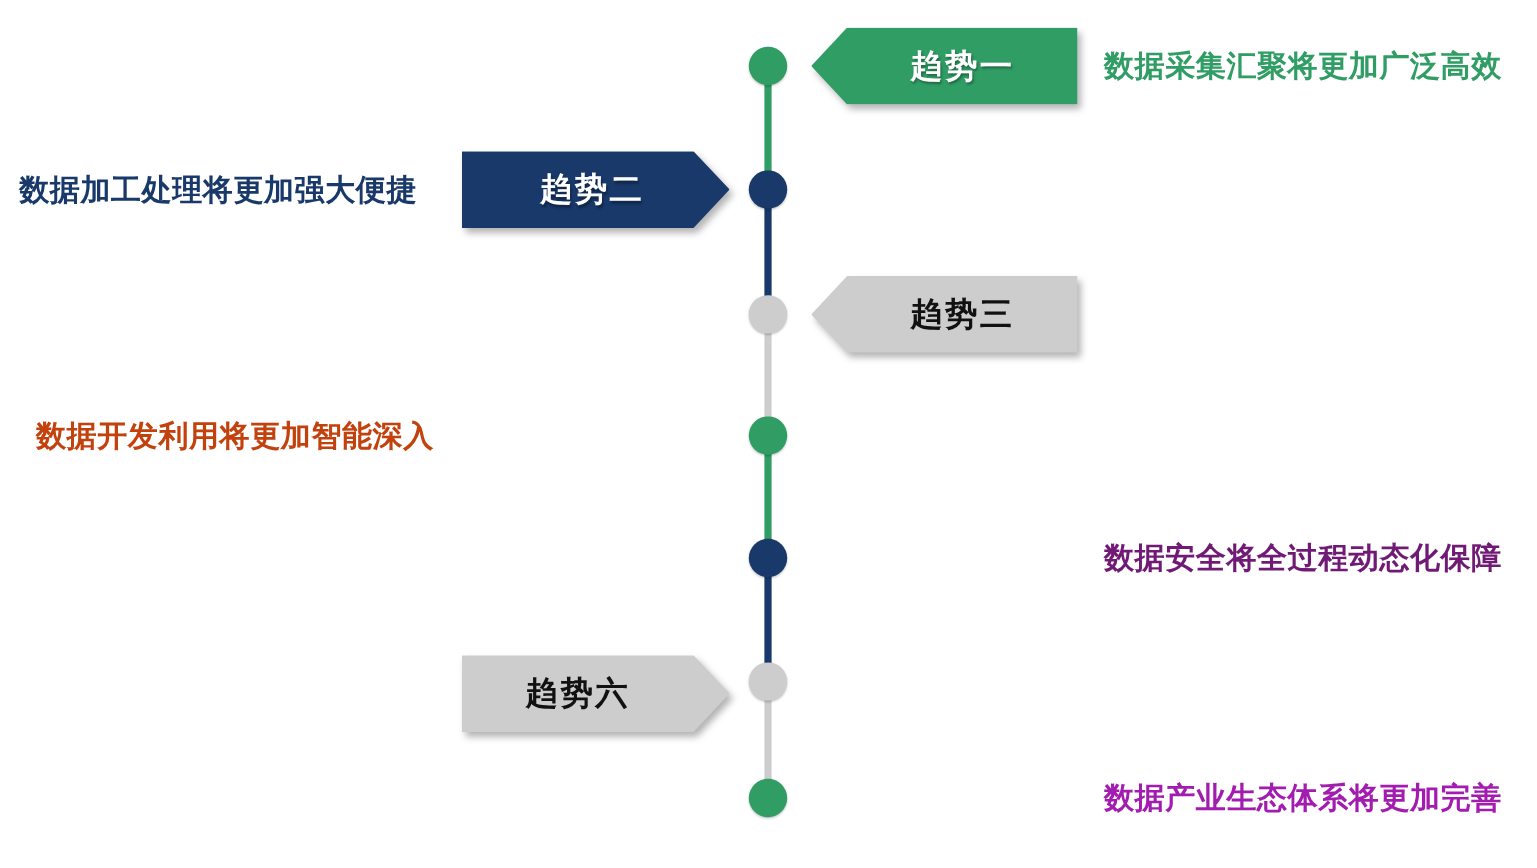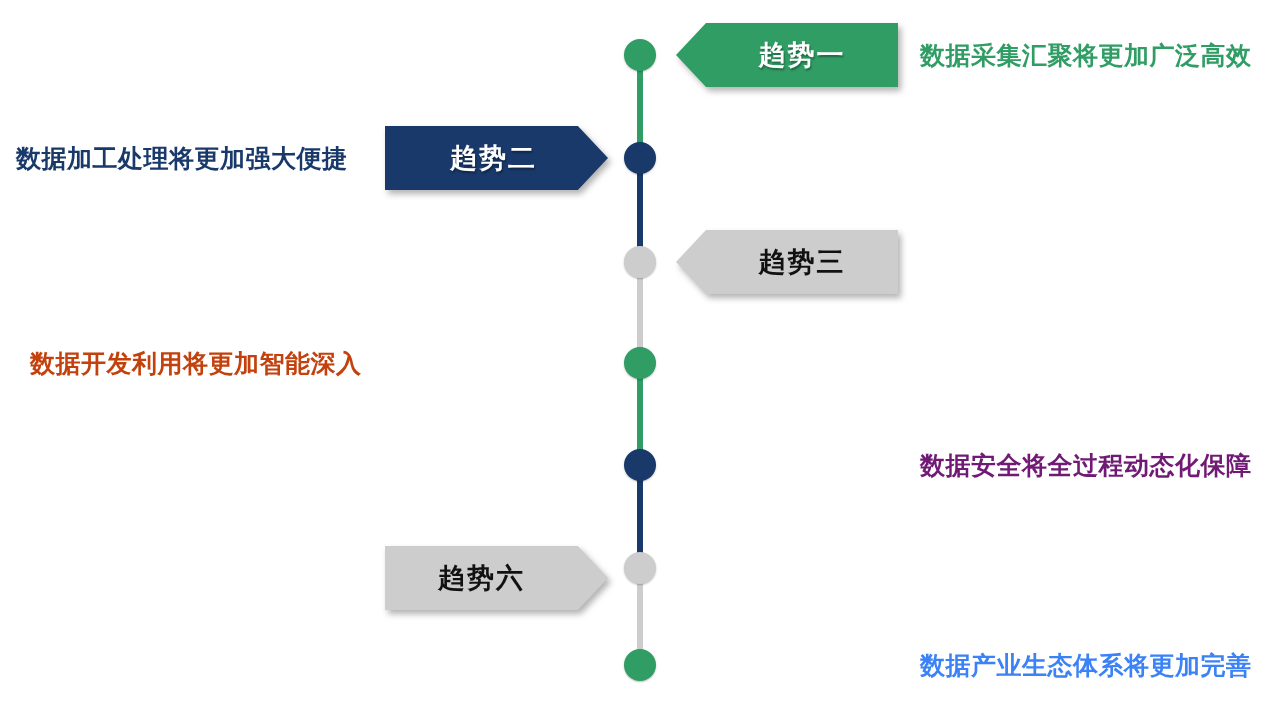--- a/index.html
+++ b/index.html
@@ -89,14 +89,14 @@
     </div>
     <div class="node" style="top: 347px; background: rgb(47, 157, 100);"></div>
     <div class="desc" style="top: 363px; left: 30px; color: #c2410c;">数据开发利用将更加智能深入</div>
     <div class="node" style="top: 449px; background: rgb(24, 57, 106);"></div>
     <div class="desc" style="top: 465px; left: 920px; color: #701a75;">数据安全将全过程动态化保障</div>
     <div class="node" style="top: 552px; background: rgb(205, 205, 205);"></div>
     <div class="arrow-wrap" style="top: 536px; left: 385px; width: 223px; margin-top: 10px;">
       <div class="arrow point-right" style="background: rgb(205, 205, 205); color: rgb(17, 17, 17);">趋势六</div>
     </div>
     <div class="node" style="top: 649px; background: rgb(47, 157, 100);"></div>
-    <div class="desc" style="top: 665px; left: 920px; color: #3b82f6;">数据产业生态体系将更加完善</div>
+    <div class="desc" style="top: 665px; left: 920px; color: #a21caf;">数据产业生态体系将更加完善</div>
   </div>
 
 </body></html>

